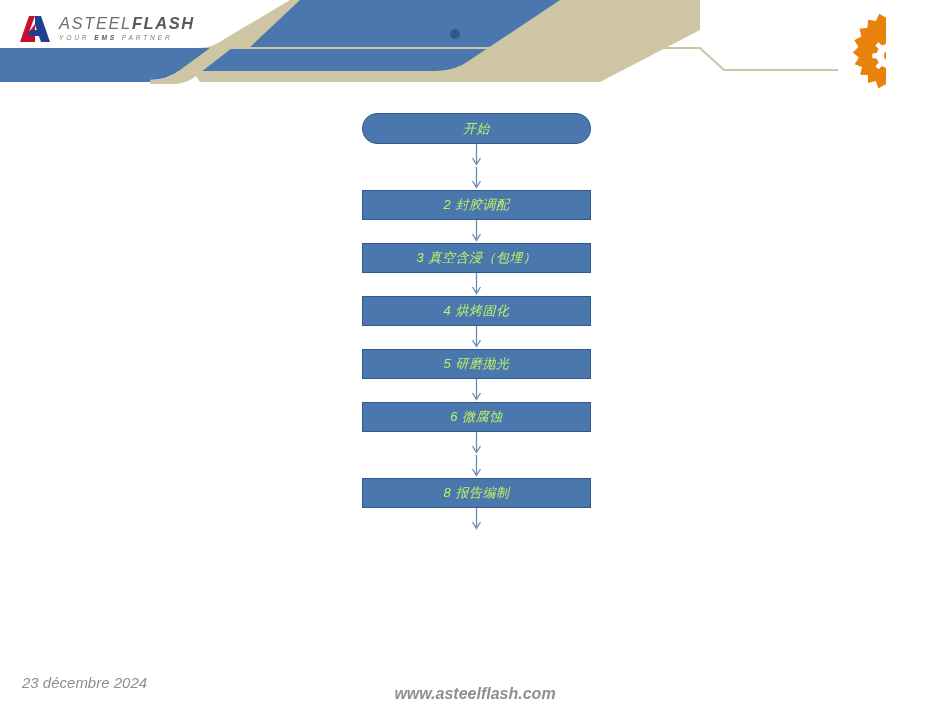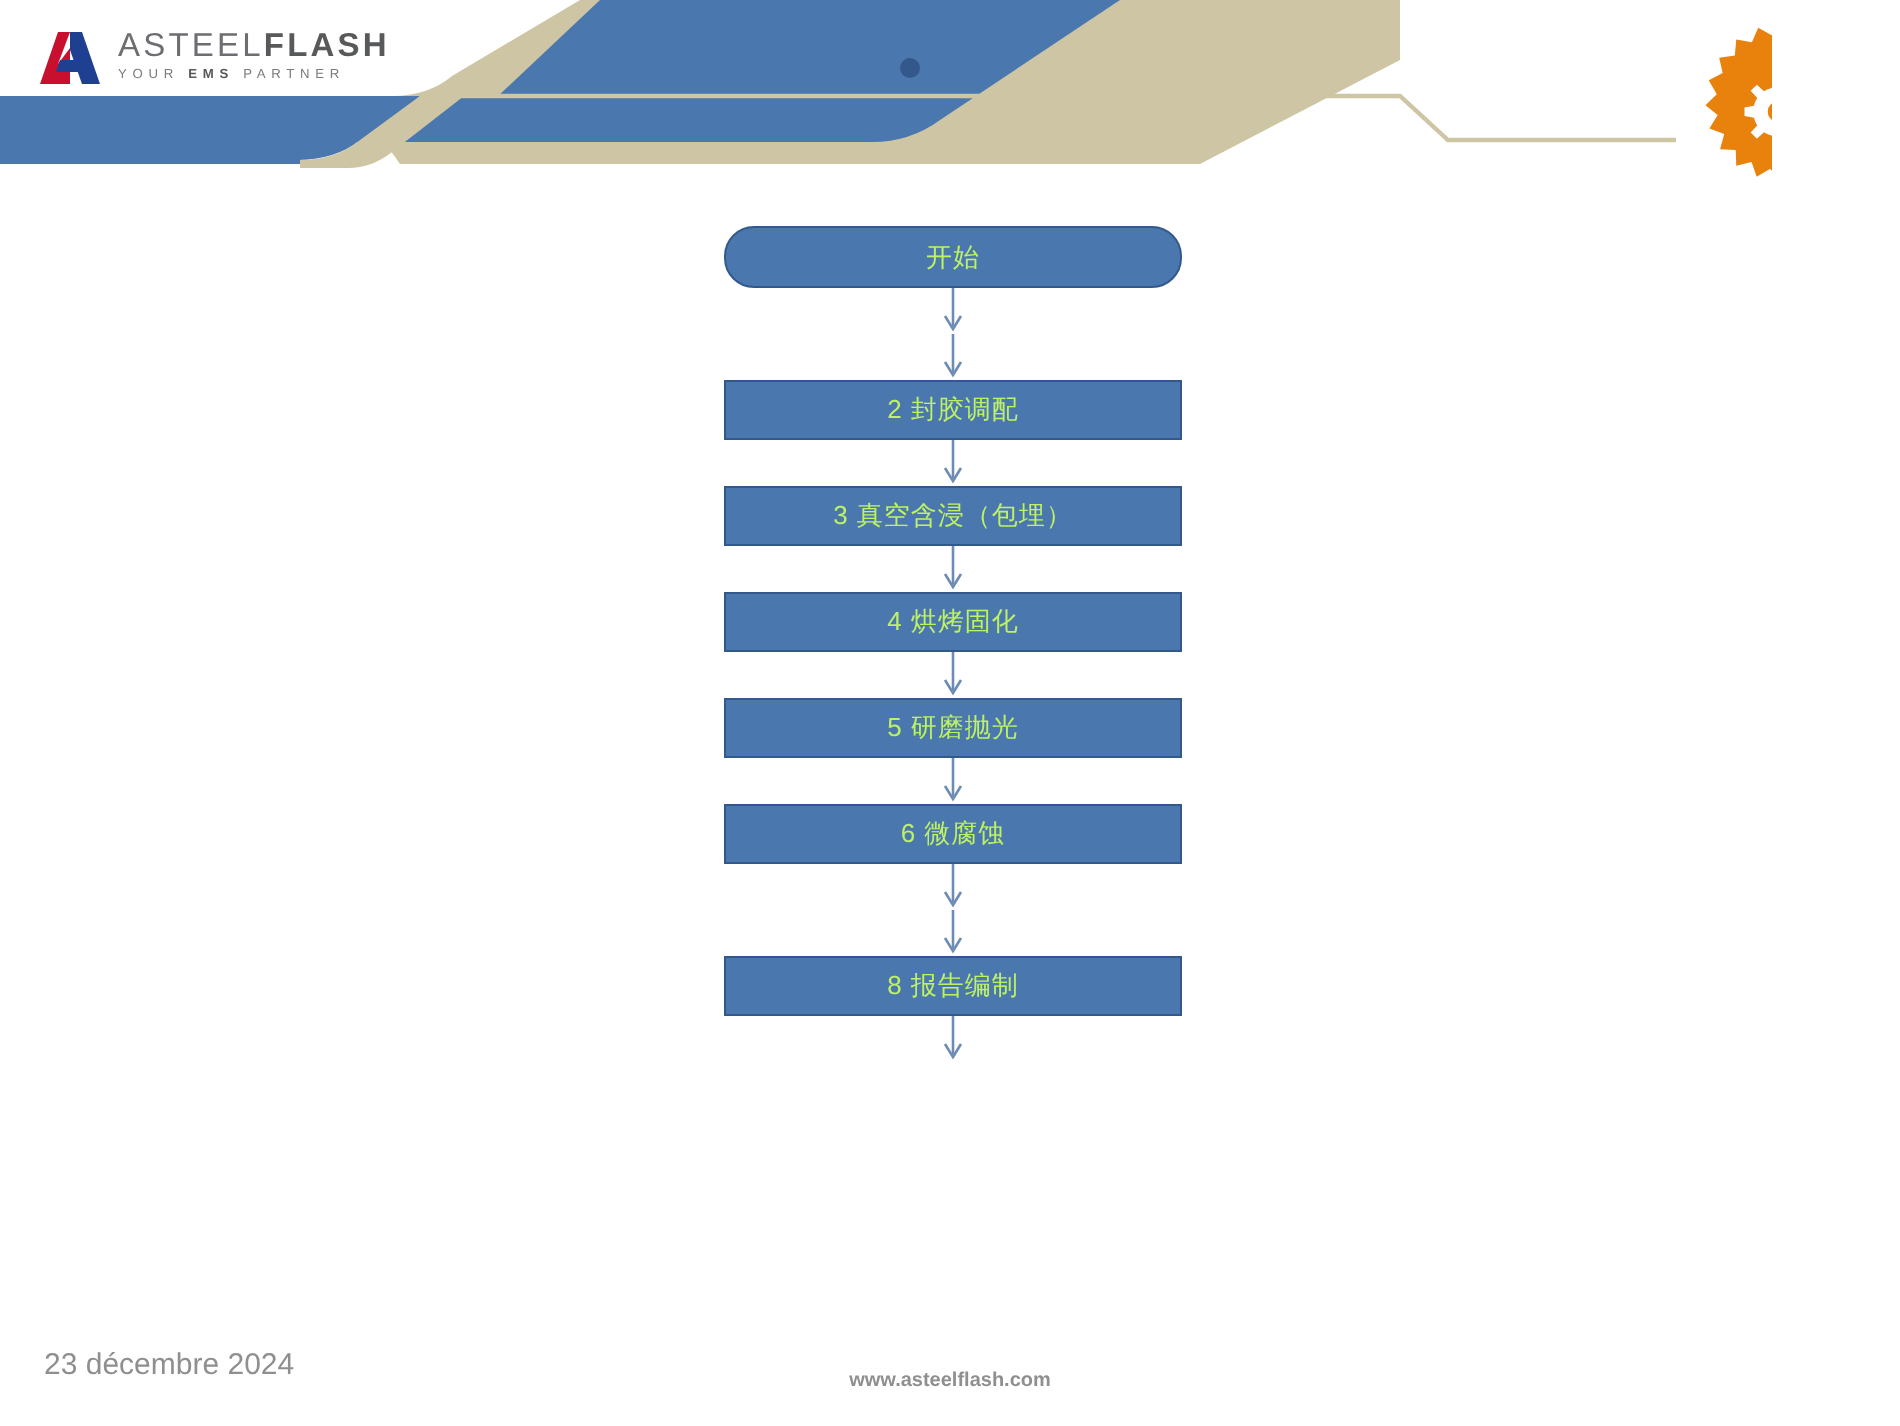--- a/index.html
+++ b/index.html
@@ -9,20 +9,21 @@
   }
   body {
     font-family: "Liberation Sans", "DejaVu Sans", sans-serif;
   }
   #slide {
     position: relative;
     width: 886px;
     height: 713px;
     background: #ffffff;
     overflow: hidden;
+    font-style: italic;
   }
 
   
   #header {
     position: absolute;
     left: 0; top: 0;
     width: 950px; height: 100px;
   }
   .hdr-svg {
     position: absolute;
@@ -147,21 +148,21 @@
     left: 22px; top: 2px;
     font-size: 15px;
     color: #8f8f8f;
     white-space: nowrap;
   }
   #footer-url {
     position: absolute;
     left: 0; top: 13px;
     width: 950px;
     text-align: center;
-    font-size: 10px;
+    font-size: 16px;
     font-weight: bold;
     color: #8f8f8f;
   }
   #page-badge {
     position: absolute;
     left: 898px; top: 678px;
     width: 52px; height: 30px;
     display: flex;
     z-index: 4;
   }

